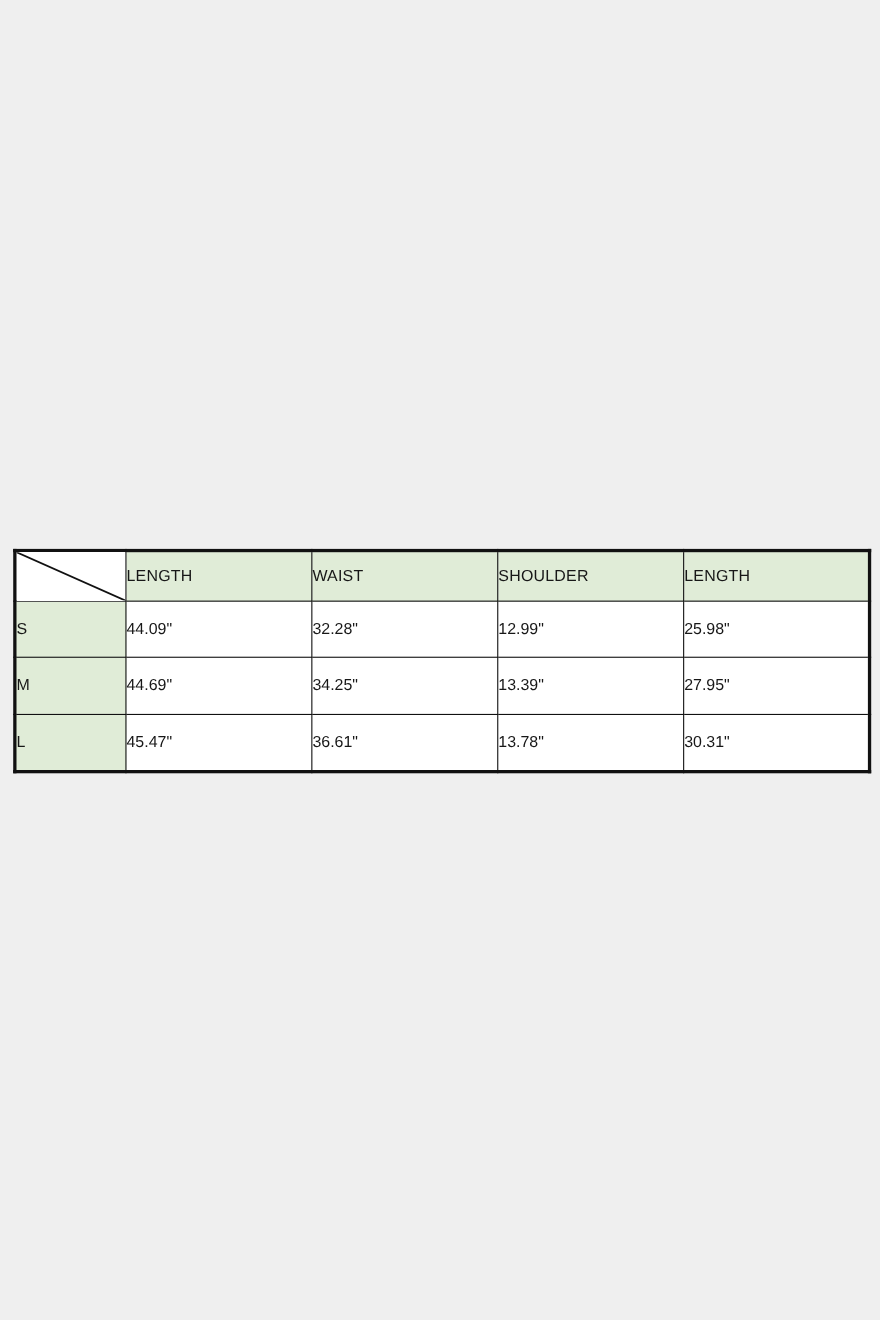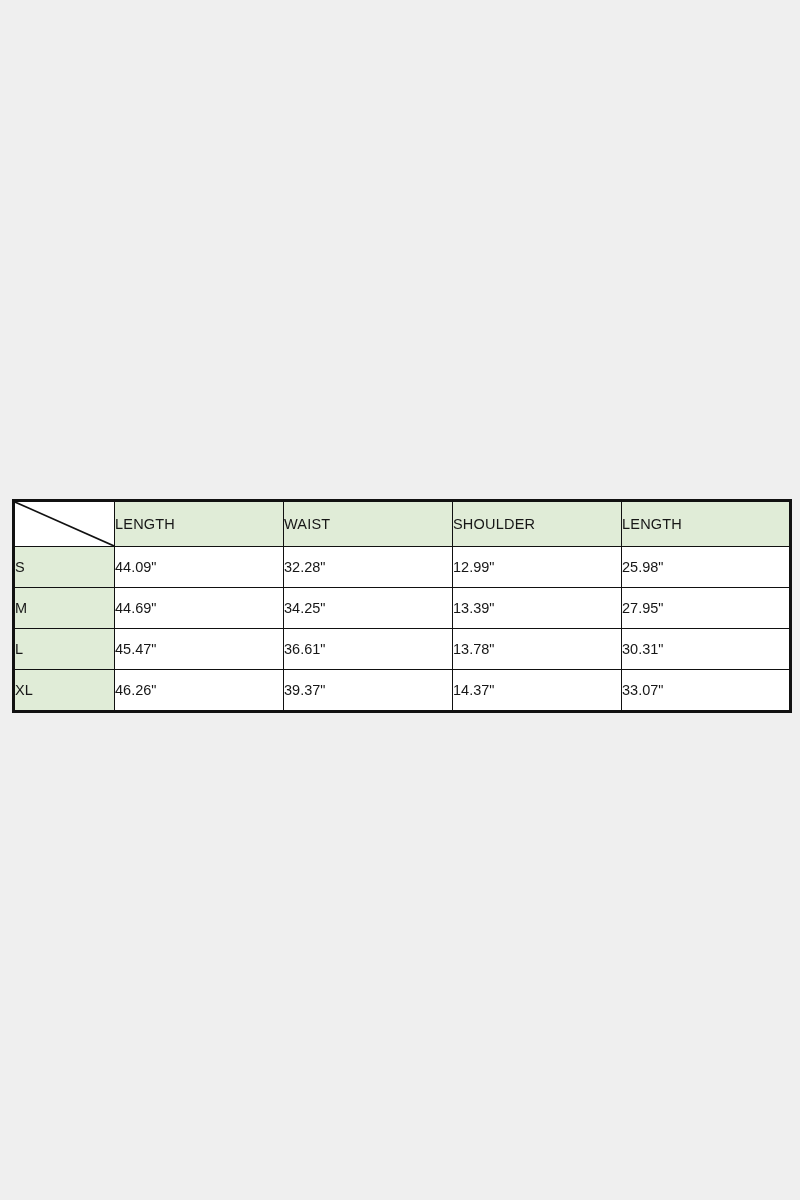--- a/index.html
+++ b/index.html
@@ -124,22 +124,15 @@
         <td class="data-cell">13.39"</td>
         <td class="data-cell">27.95"</td>
       </tr>
       <tr>
         <td class="size-cell">L</td>
         <td class="data-cell">45.47"</td>
         <td class="data-cell">36.61"</td>
         <td class="data-cell">13.78"</td>
         <td class="data-cell">30.31"</td>
       </tr>
-      <tr>
-        <td class="size-cell">XL</td>
-        <td class="data-cell">46.26"</td>
-        <td class="data-cell">39.37"</td>
-        <td class="data-cell">14.37"</td>
-        <td class="data-cell">33.07"</td>
-      </tr>
     </tbody>
   </table>
 </div>
 
 </body></html>

